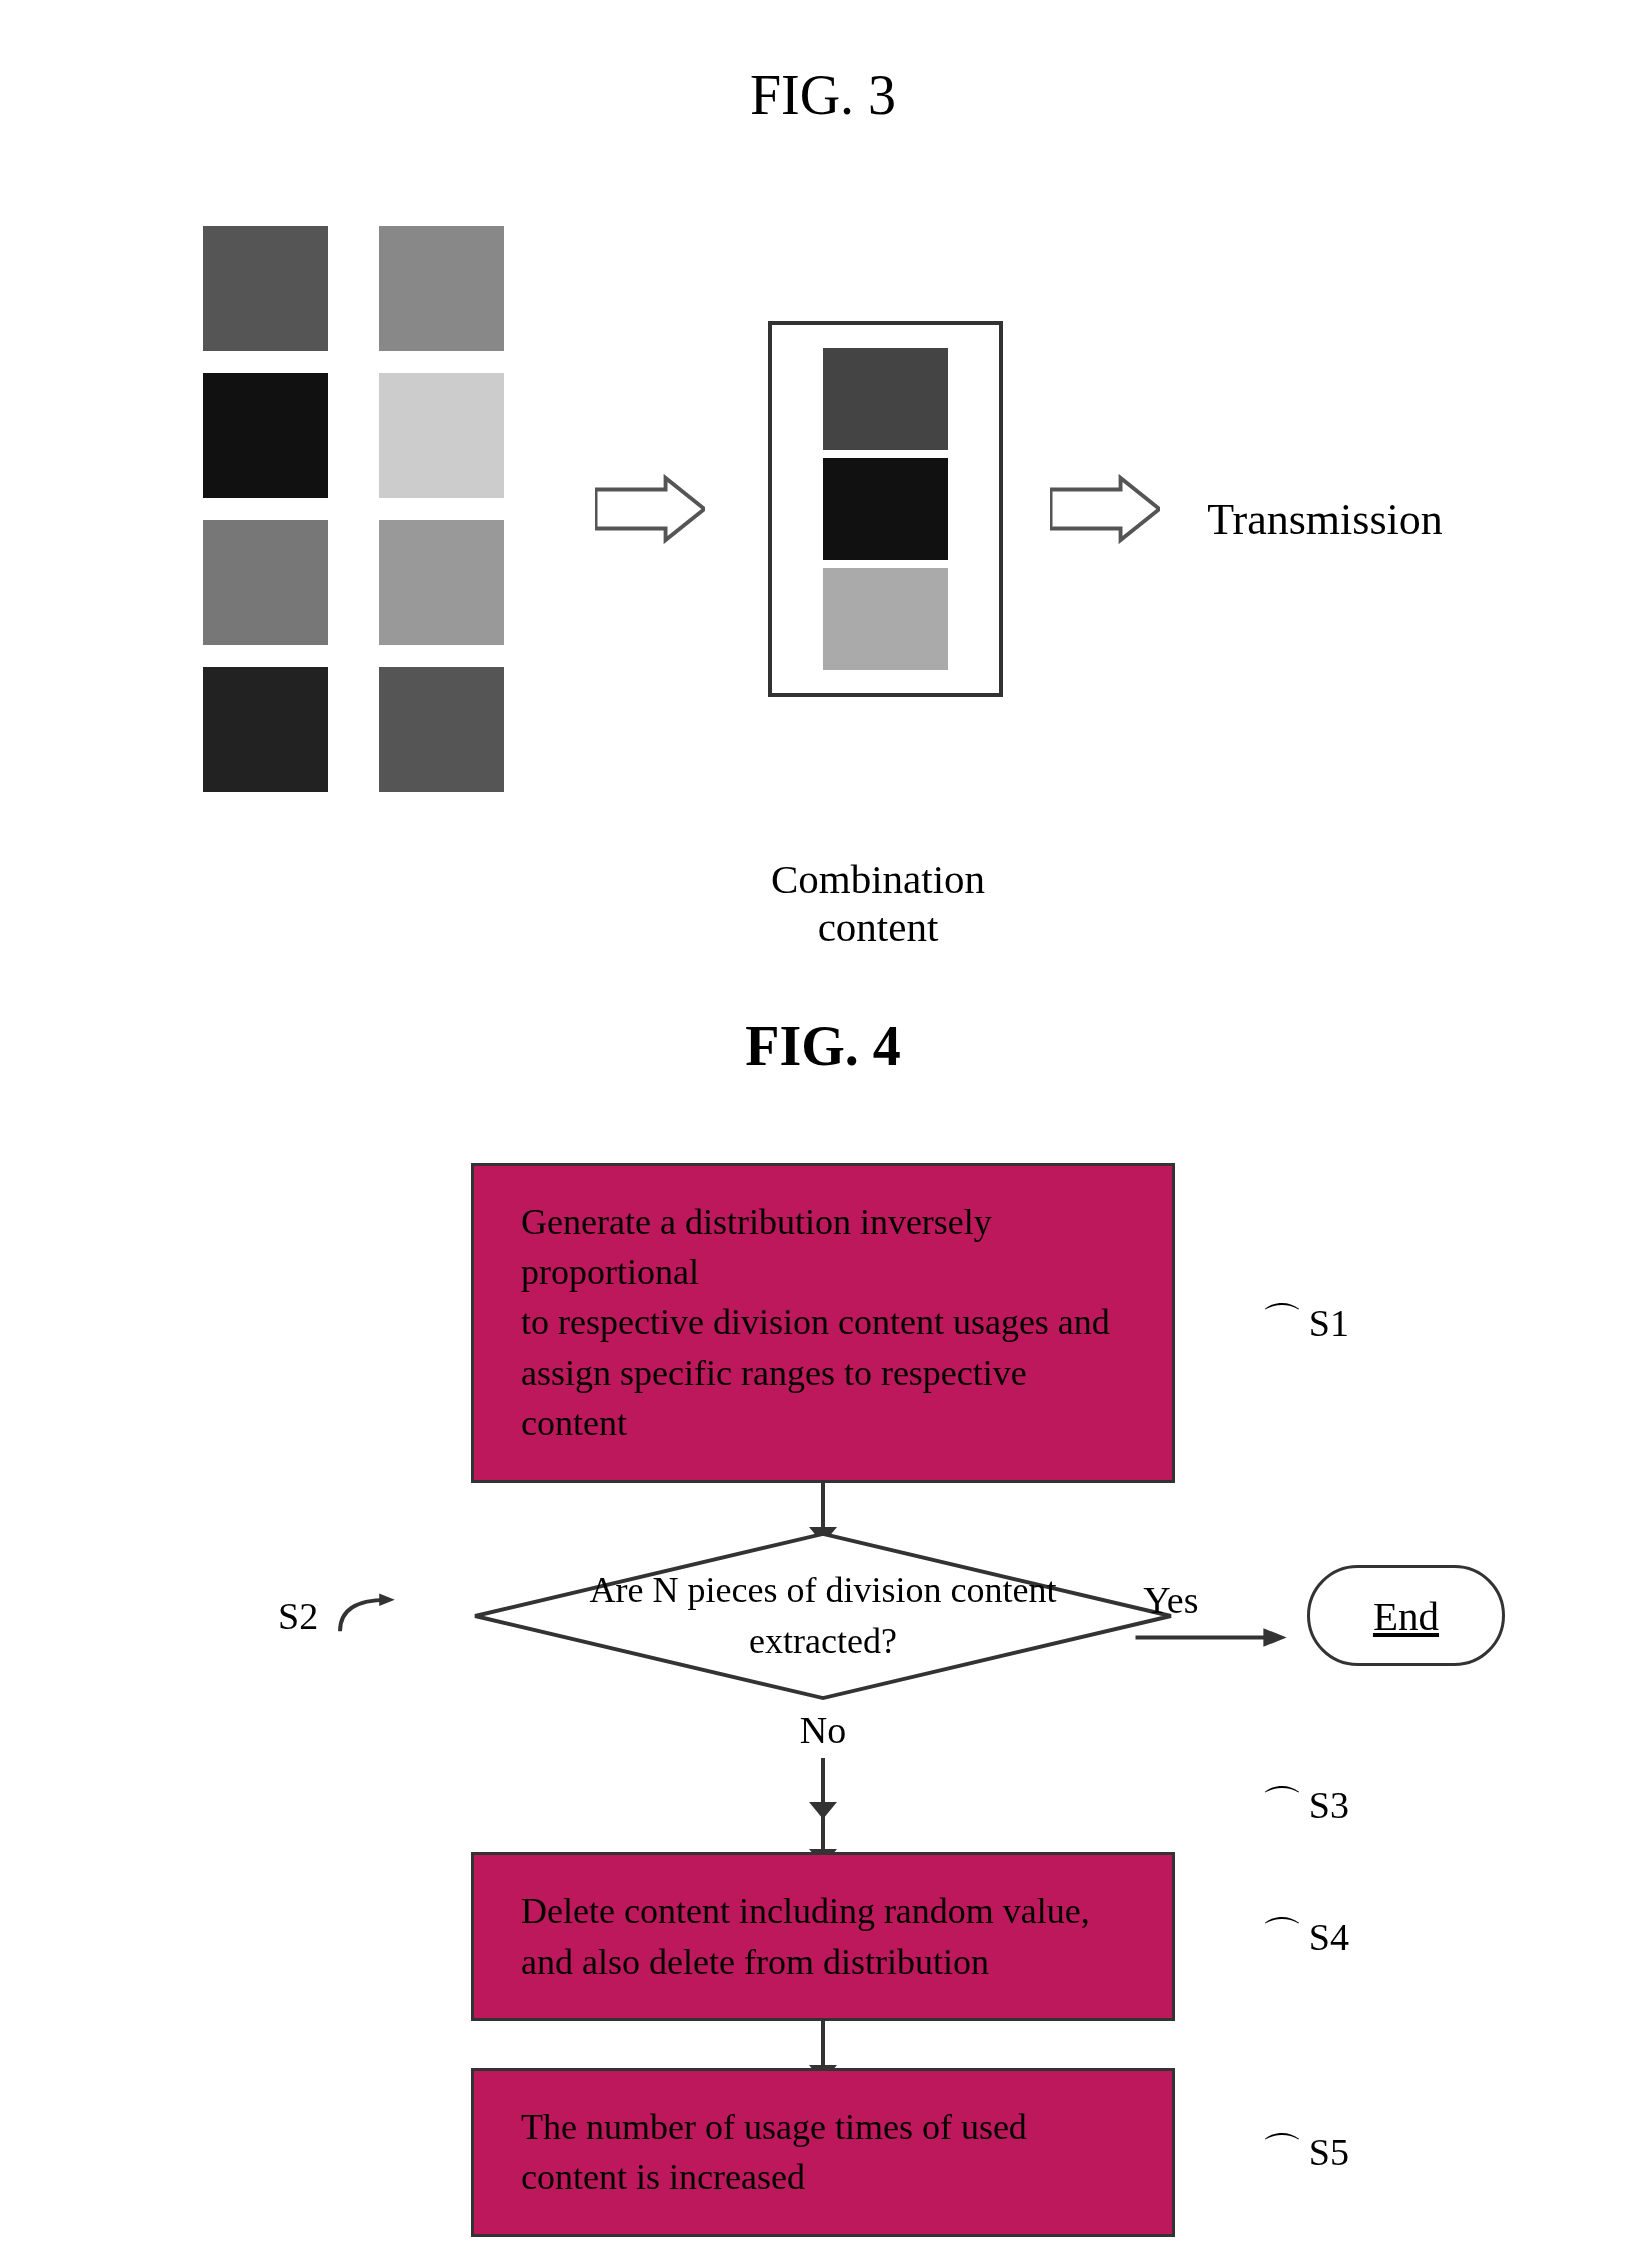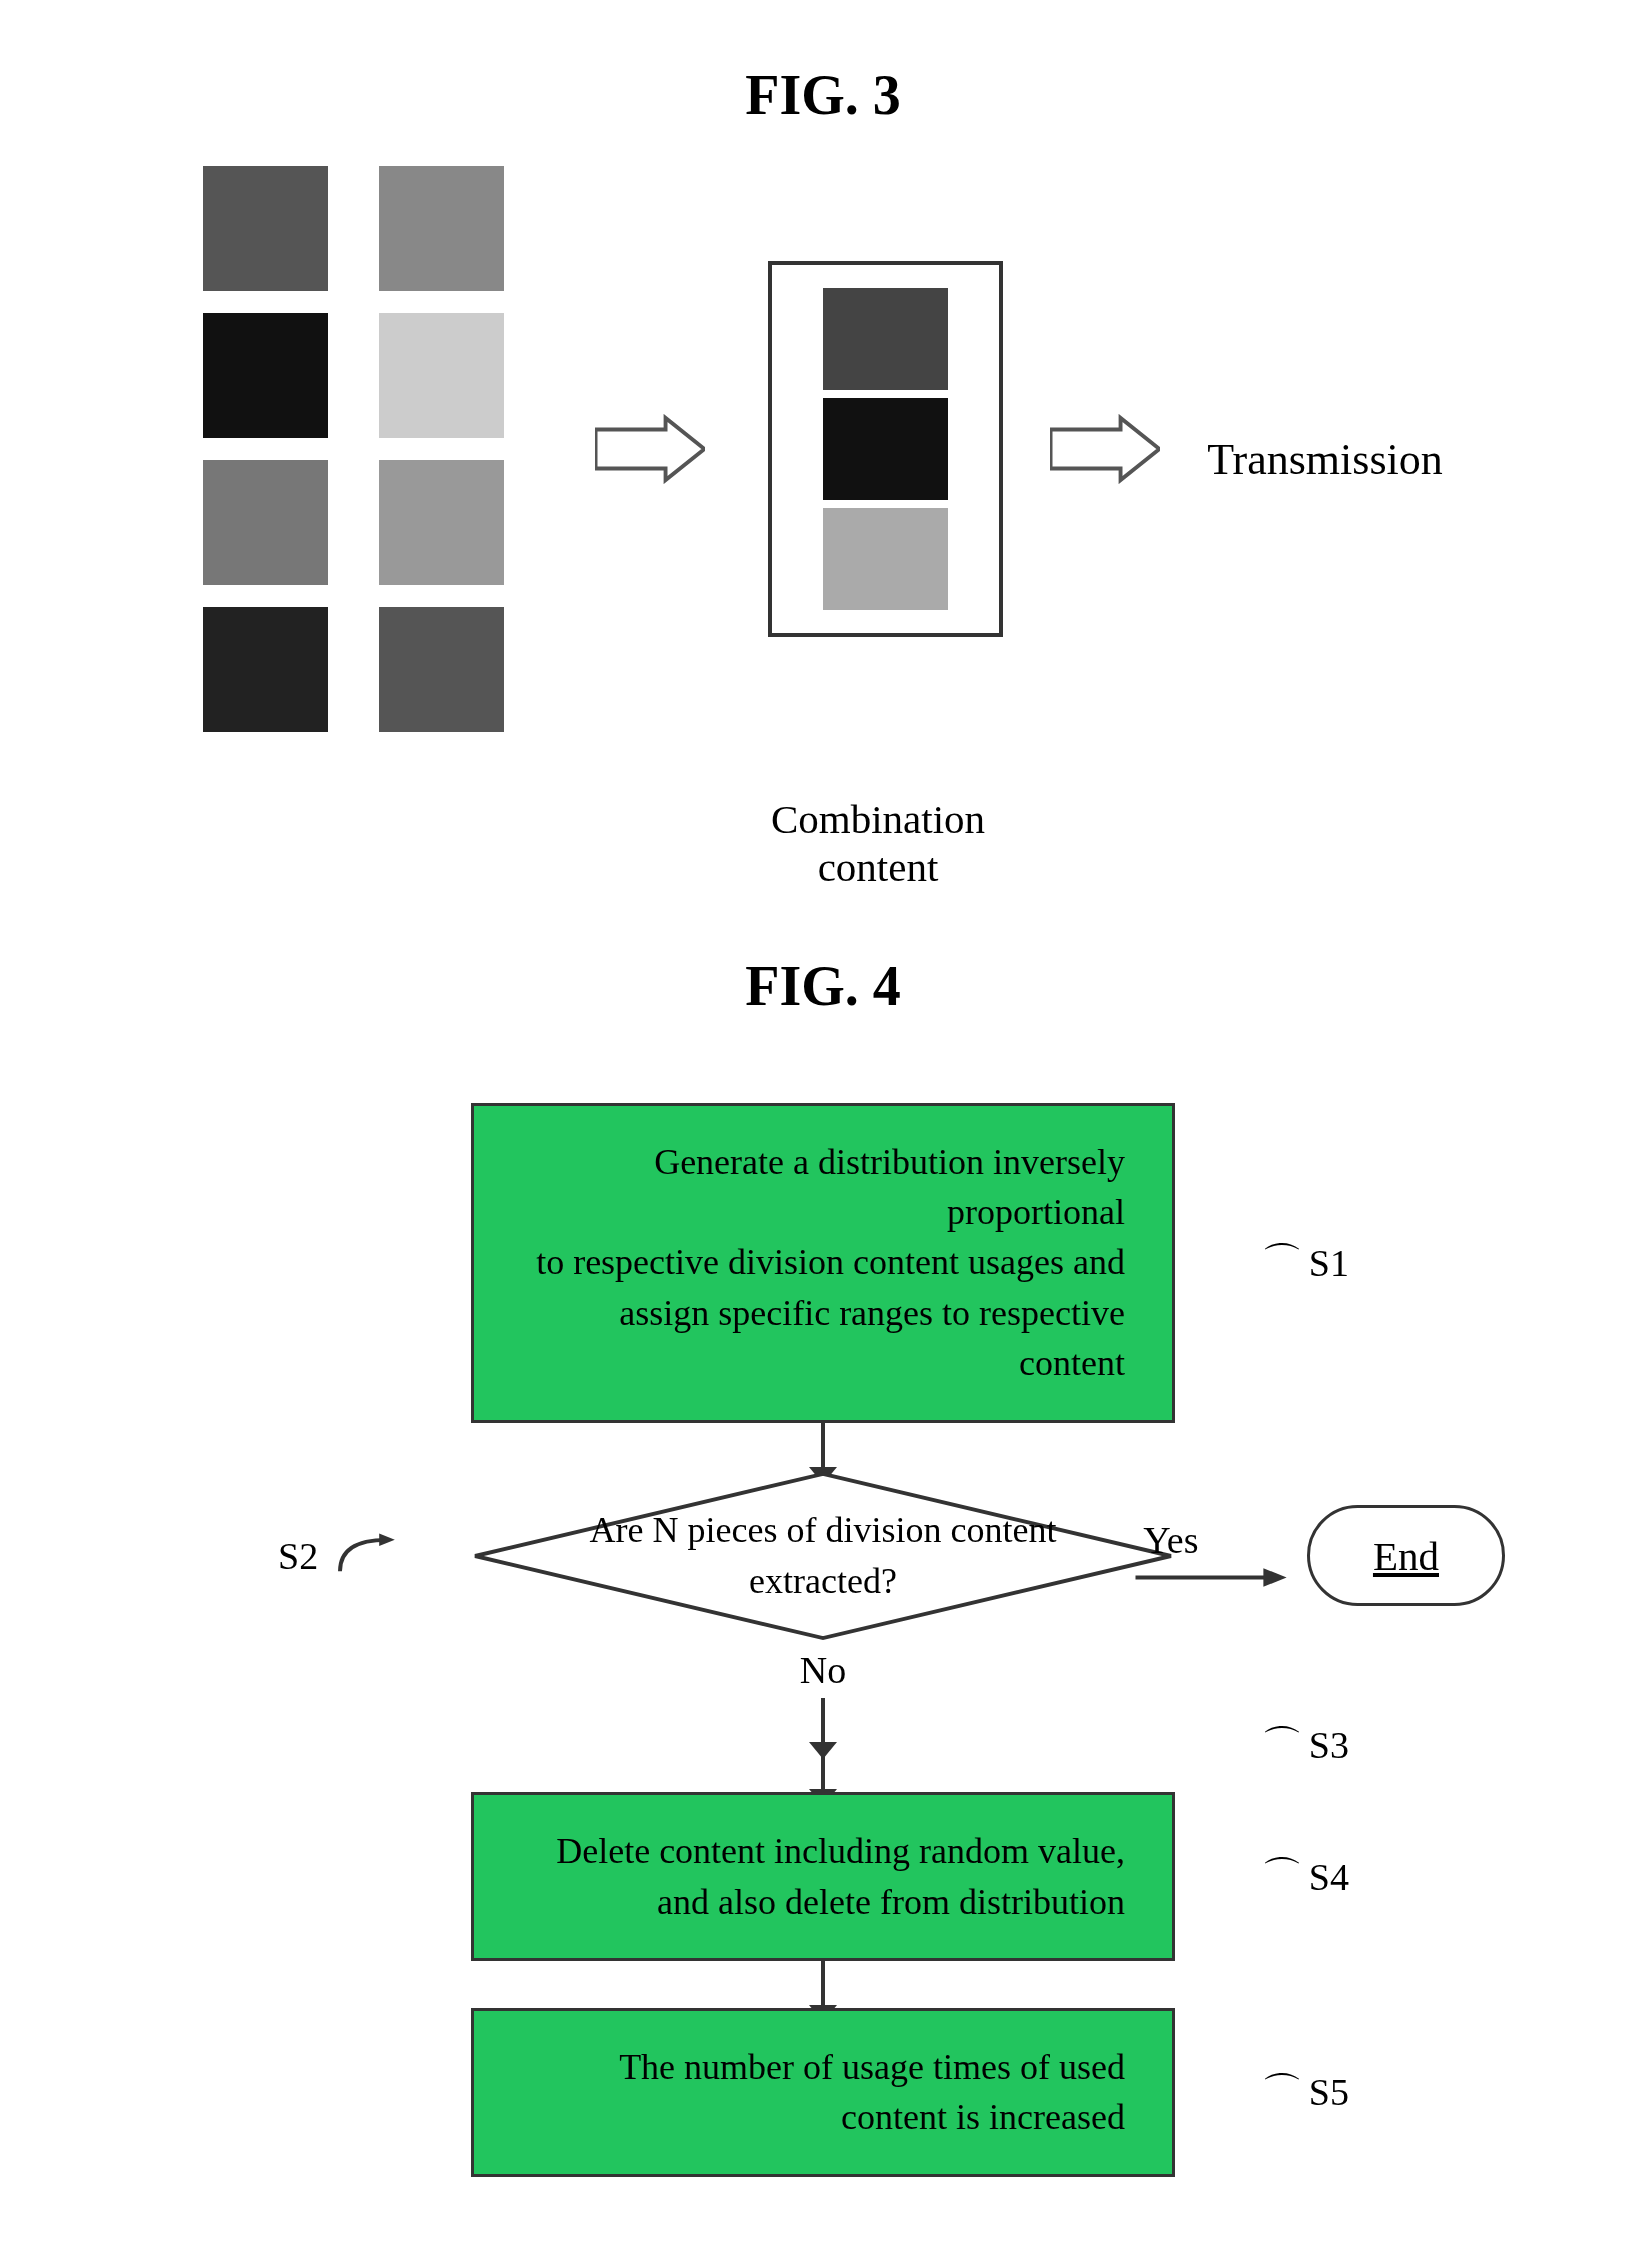--- a/index.html
+++ b/index.html
@@ -17,23 +17,23 @@
       background: #fff;
       padding: 63px 94px;
       display: flex;
       flex-direction: column;
       align-items: center;
     }
 
     
     .fig3-title {
       font-size: 56px;
-      font-weight: bold;
+      font-weight: normal;
       text-align: center;
-      margin-bottom: 39px;
+      margin-bottom: 99px;
     }
 
     .fig3-container {
       display: flex;
       align-items: center;
       justify-content: center;
       gap: 63px;
       margin-bottom: 47px;
       width: 100%;
     }
@@ -105,23 +105,23 @@
     .flow-row {
       display: flex;
       align-items: center;
       justify-content: center;
       width: 100%;
       position: relative;
     }
 
     .flow-box {
       border: 3.9px solid #333;
-      background: #22c55e;
+      background: #be185d;
       padding: 31px 47px;
-      text-align: right;
+      text-align: left;
       font-size: 36px;
       line-height: 1.4;
       width: 704px;
     }
 
     .flow-arrow-down {
       width: 4.7px;
       background: #333;
       height: 47px;
       position: relative;

